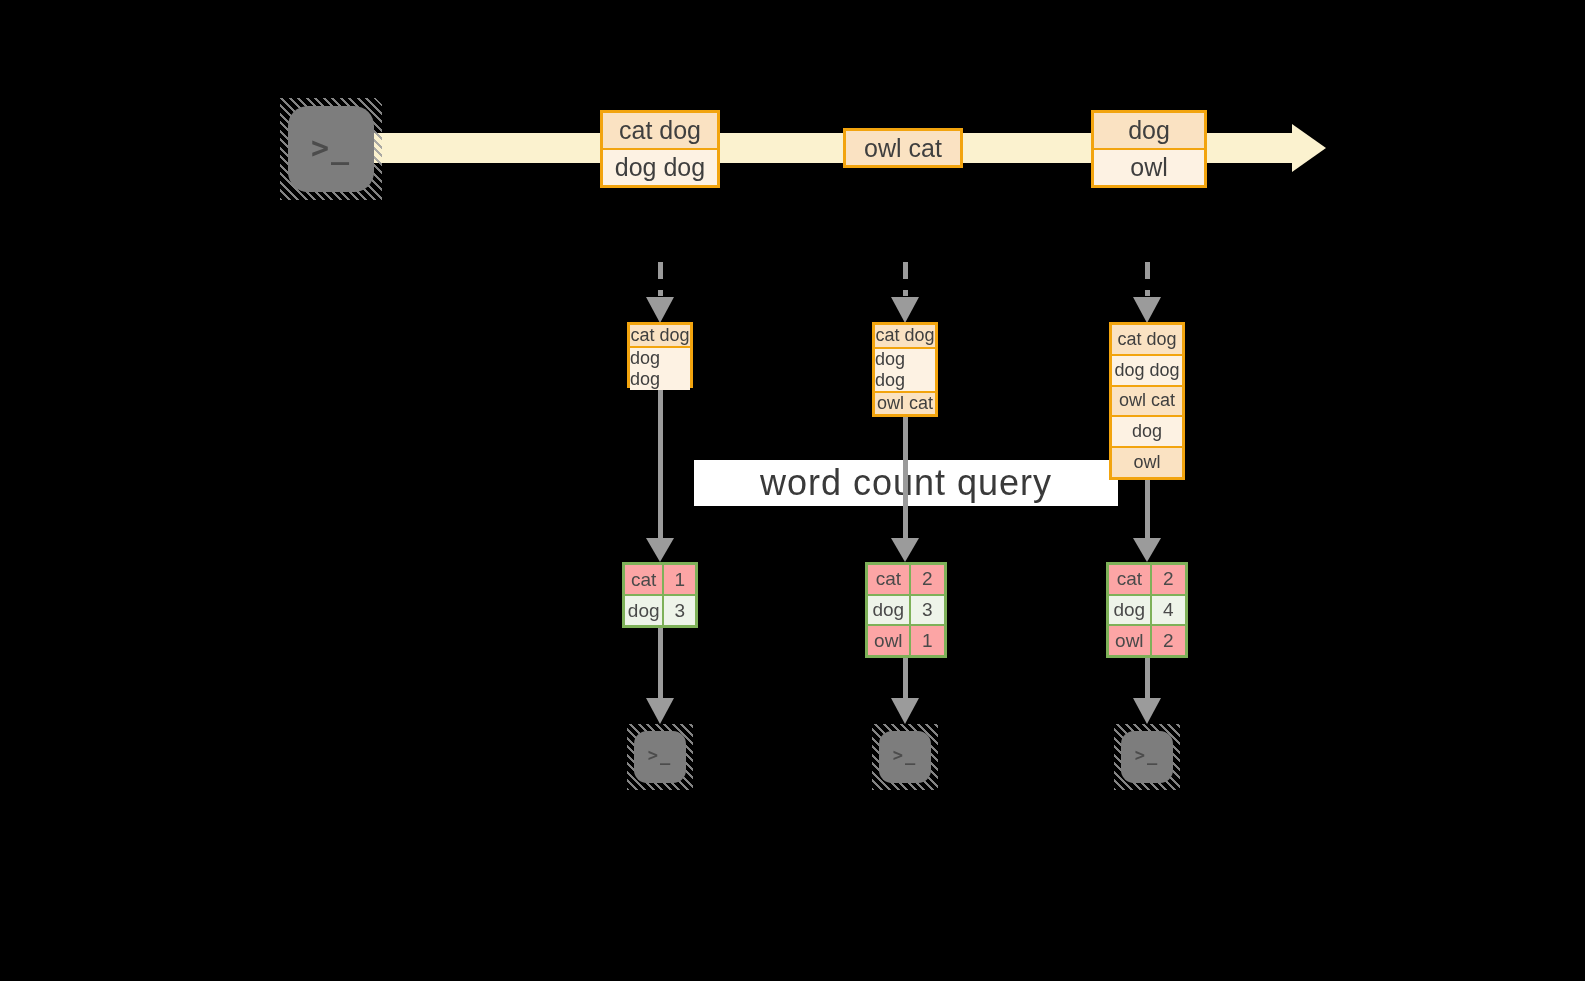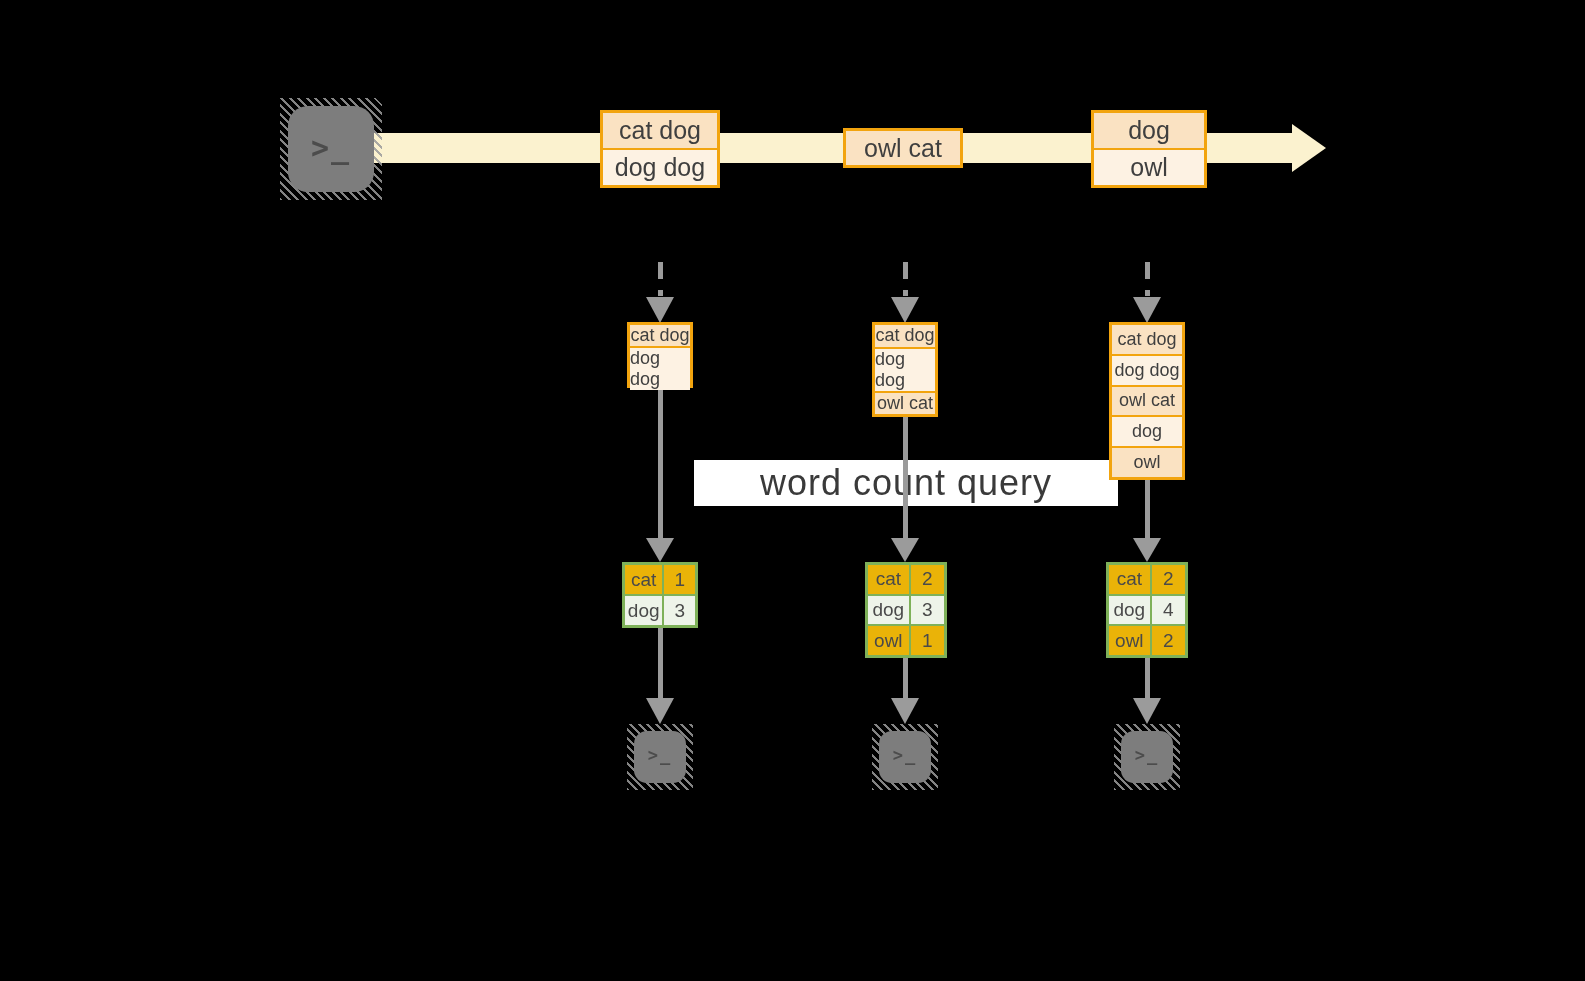--- a/index.html
+++ b/index.html
@@ -60,21 +60,21 @@
     z-index:1; display:flex; align-items:center; justify-content:center;
   }
   .query-band span { font-size:36px; color:#3A3A3A; letter-spacing:1px; }
 
   
   .gtable {
     position:absolute; border:3px solid #7EB159; background:#7EB159;
     display:grid; grid-template-columns:1fr 0.82fr; gap:2px; z-index:3;
   }
   .gcell { display:flex; align-items:center; justify-content:center; font-size:19px; color:#4A4A4A; }
-  .g1 { background:#eab308; }
+  .g1 { background:#fca5a5; }
   .g2 { background:#EEF4E9; }
 </style>
 </head>
 <body>
 
 <div class="canvas">
 
   <div class="stream-band"></div>
   <div class="stream-head"></div>
 

